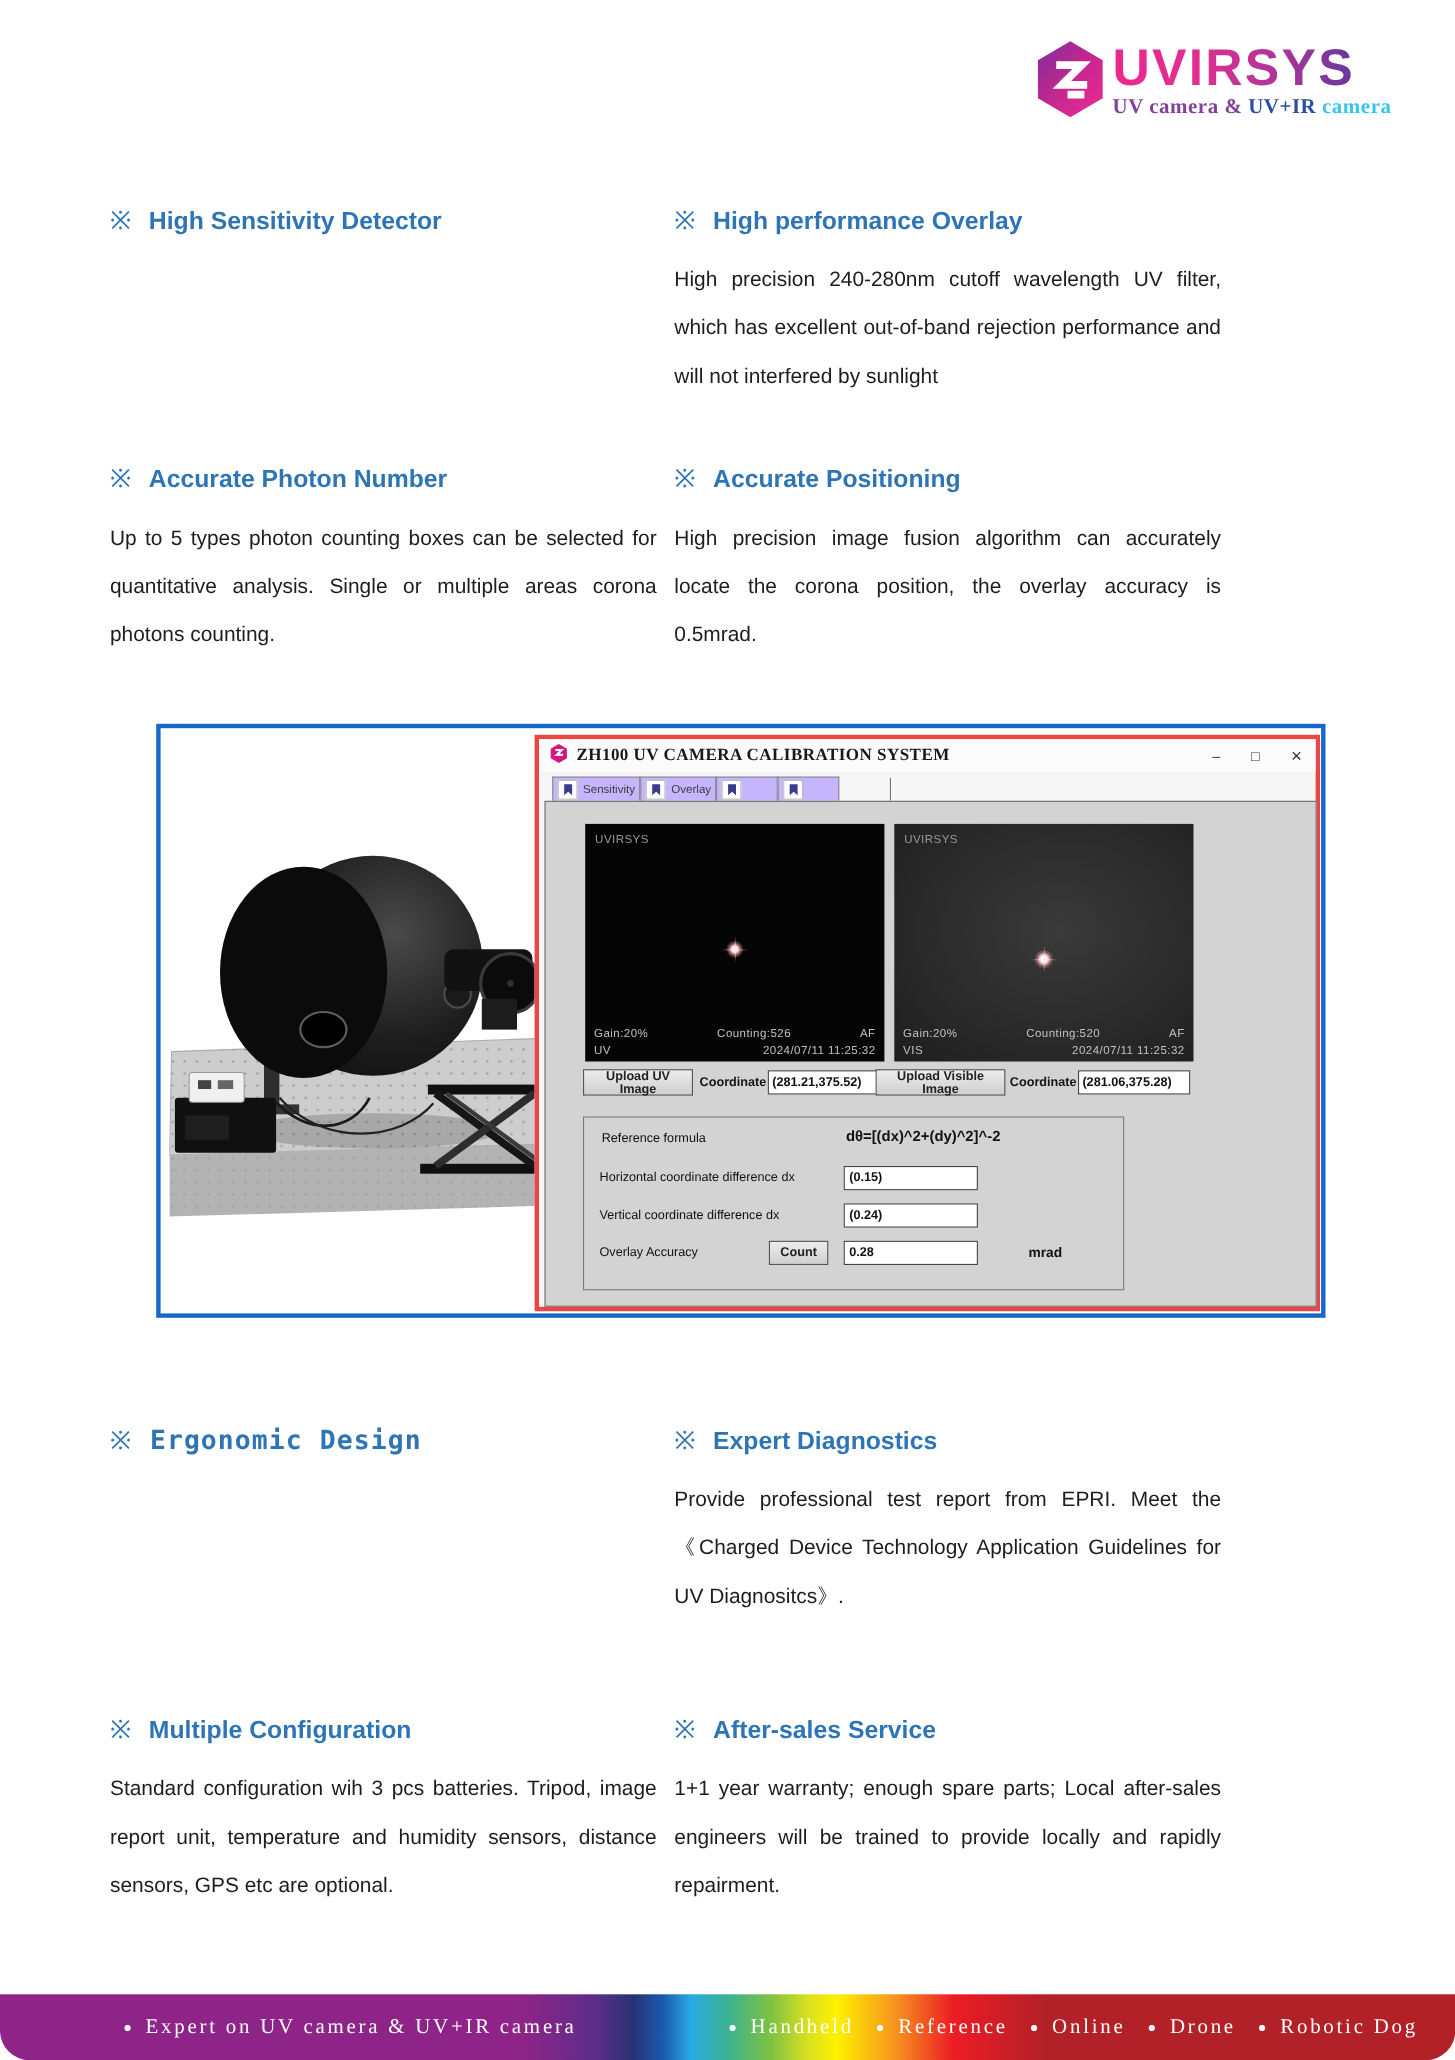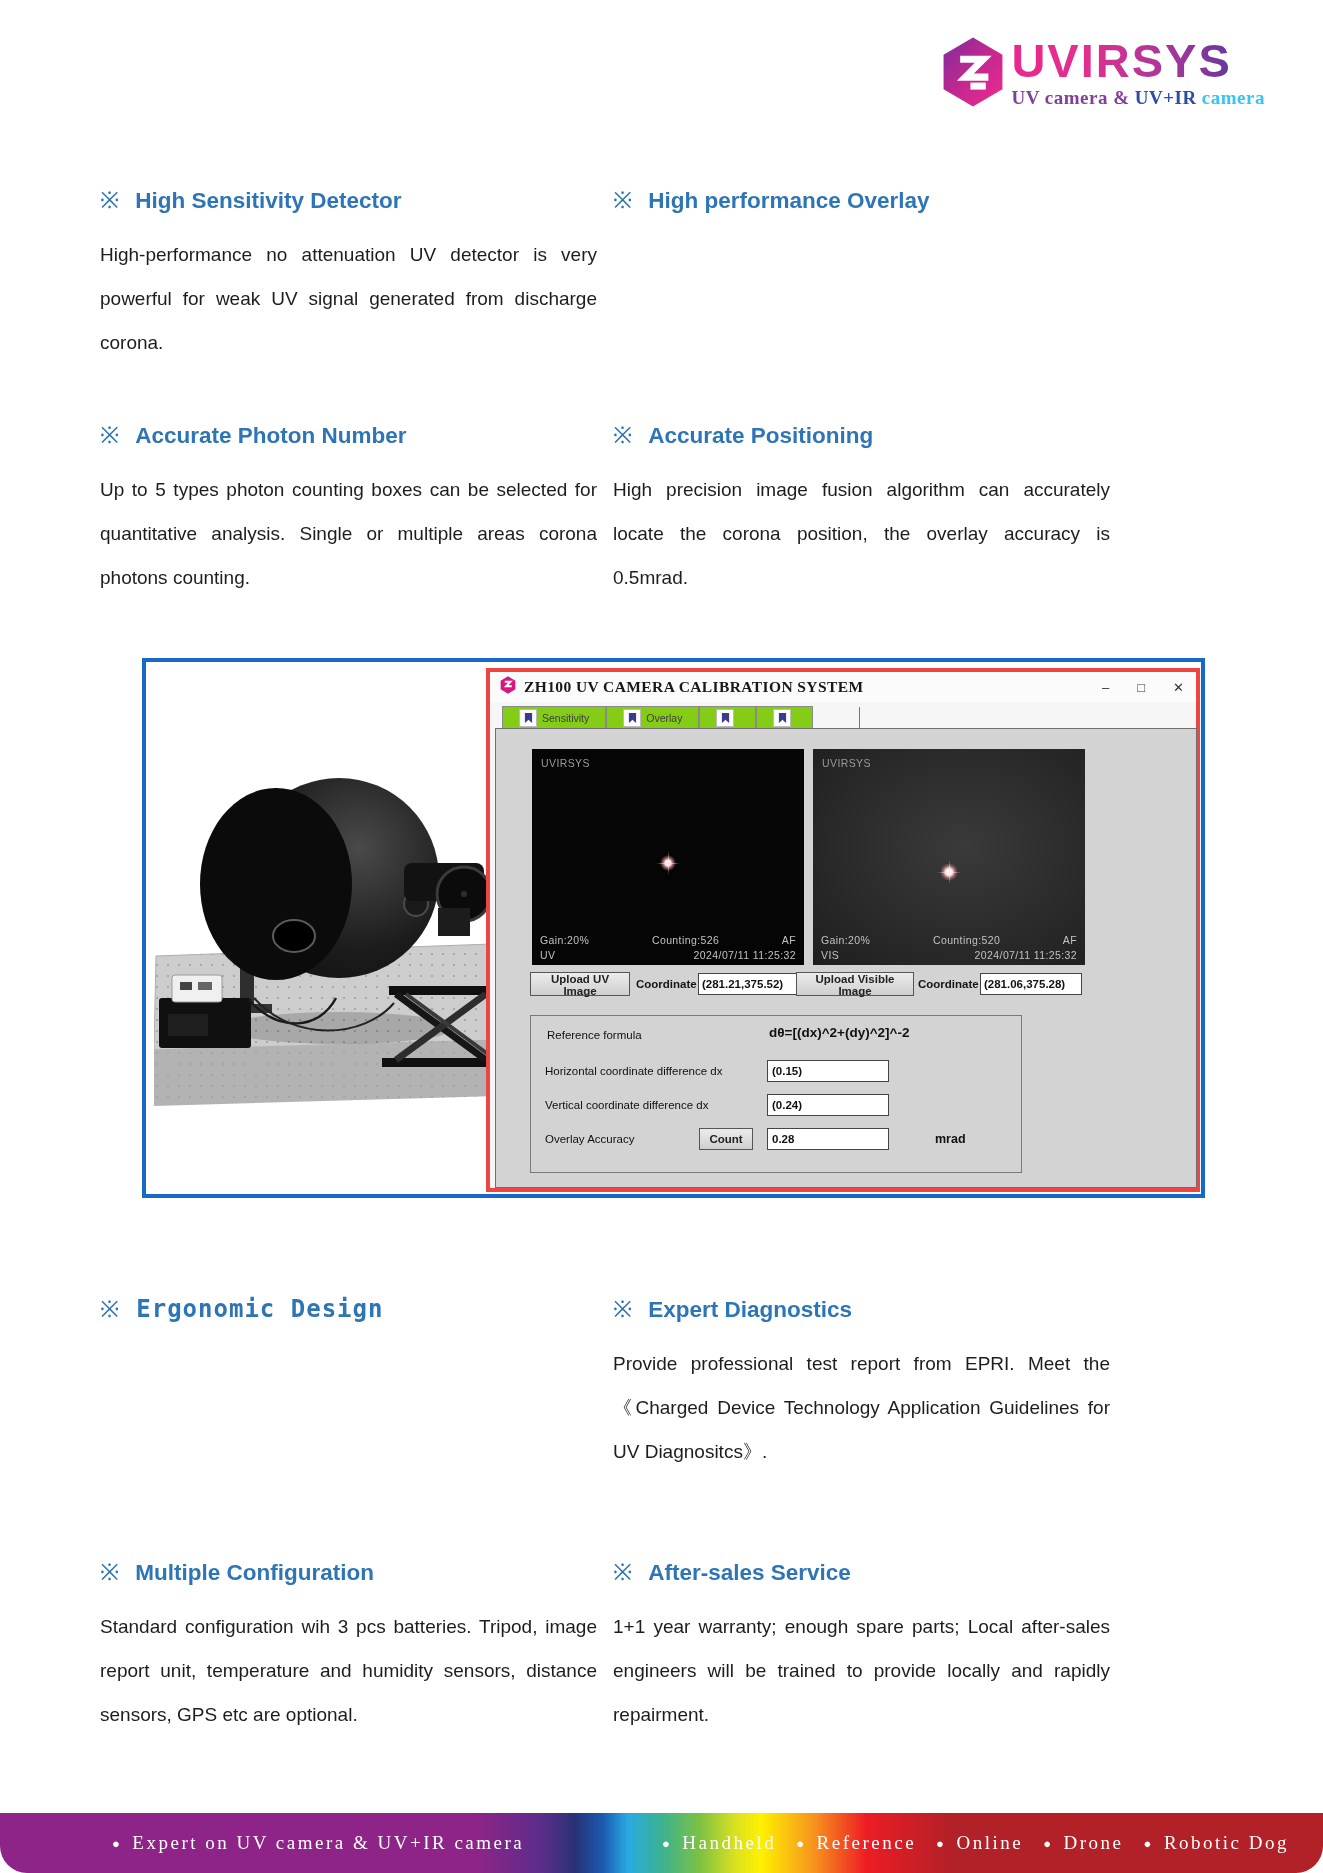--- a/index.html
+++ b/index.html
@@ -31,22 +31,22 @@
 
   
   .win{position:absolute;left:340px;top:6px;width:714px;height:524px;
        background:#f6f6f6;border:4px solid #ef4444;box-sizing:border-box;}
   .titlebar{height:30px;display:flex;align-items:center;padding:0 12px 0 10px;background:#fbfbfb;}
   .win-title{margin-left:8px;font-family:"Liberation Serif",serif;font-weight:700;
              font-size:15.5px;letter-spacing:.4px;color:#181818;}
   .win-ctrls{margin-left:auto;display:flex;gap:28px;font-size:13px;color:#333;}
   .win-ctrls span{cursor:default;line-height:1;}
   .tabbar{position:relative;height:26px;display:flex;align-items:flex-end;padding-left:12px;}
-  .tab{height:22px;display:flex;align-items:center;gap:5px;padding:0 16px;box-sizing:border-box;
-       background:#84cc16;border:1px solid #8a8a8a;border-bottom:none;font-size:10.5px;color:#3d3d3d;}
+  .tab{height:22px;display:flex;align-items:center;gap:5px;padding:0 4px;box-sizing:border-box;
+       background:#c4b5fd;border:1px solid #8a8a8a;border-bottom:none;font-size:10.5px;color:#3d3d3d;}
   .tab.blank{min-width:56px;}
   .bm-chip{display:inline-flex;align-items:center;justify-content:center;width:16px;height:16px;
            background:#ffffff;border:1px solid #bbb;}
   .tab-div{width:1px;height:21px;background:#777;margin-left:46px;}
   .client{position:absolute;left:5px;top:56px;width:702px;height:460px;
           background:#d3d3d3;border:1px solid #6f6f6f;box-sizing:border-box;}
 
   
   .panel{position:absolute;top:20px;width:272px;height:216px;overflow:hidden;
          font-size:10.5px;letter-spacing:.4px;color:#c2c2c2;}
@@ -128,28 +128,28 @@
         <span class="tg3">camera</span>
       </span>
     </span>
   </div>
 
   <section class="feature" style="left:100px;top:183px;">
     <h2 class="f-head">
       <span class="marker">※</span>
       <span>High Sensitivity Detector</span>
     </h2>
-    <p class="f-body">High-performance no attenuation UV detector is very powerful for weak UV signal generated from discharge corona.</p>
   </section>
 
   <section class="feature" style="left:613px;top:183px;">
     <h2 class="f-head">
       <span class="marker">※</span>
       <span>High performance Overlay</span>
     </h2>
+    <p class="f-body">High precision 240-280nm cutoff wavelength UV filter, which has excellent out-of-band rejection performance and will not interfered by sunlight</p>
   </section>
 
   <section class="feature" style="left:100px;top:418px;">
     <h2 class="f-head">
       <span class="marker">※</span>
       <span>Accurate Photon Number</span>
     </h2>
     <p class="f-body">Up to 5 types photon counting boxes can be selected for quantitative analysis. Single or multiple areas corona photons counting.</p>
   </section>
 

